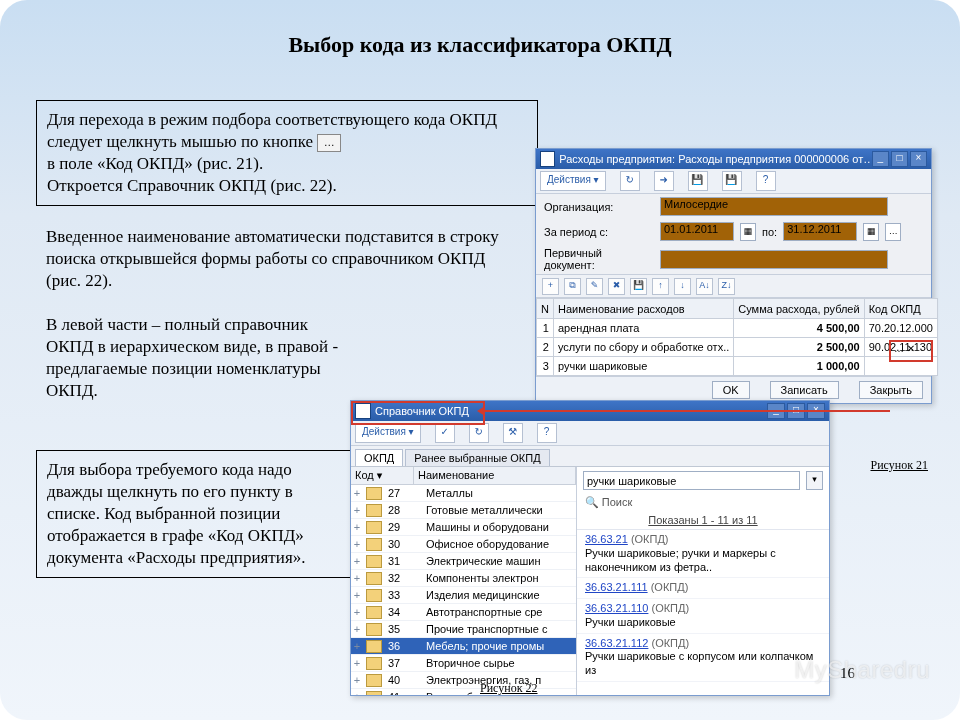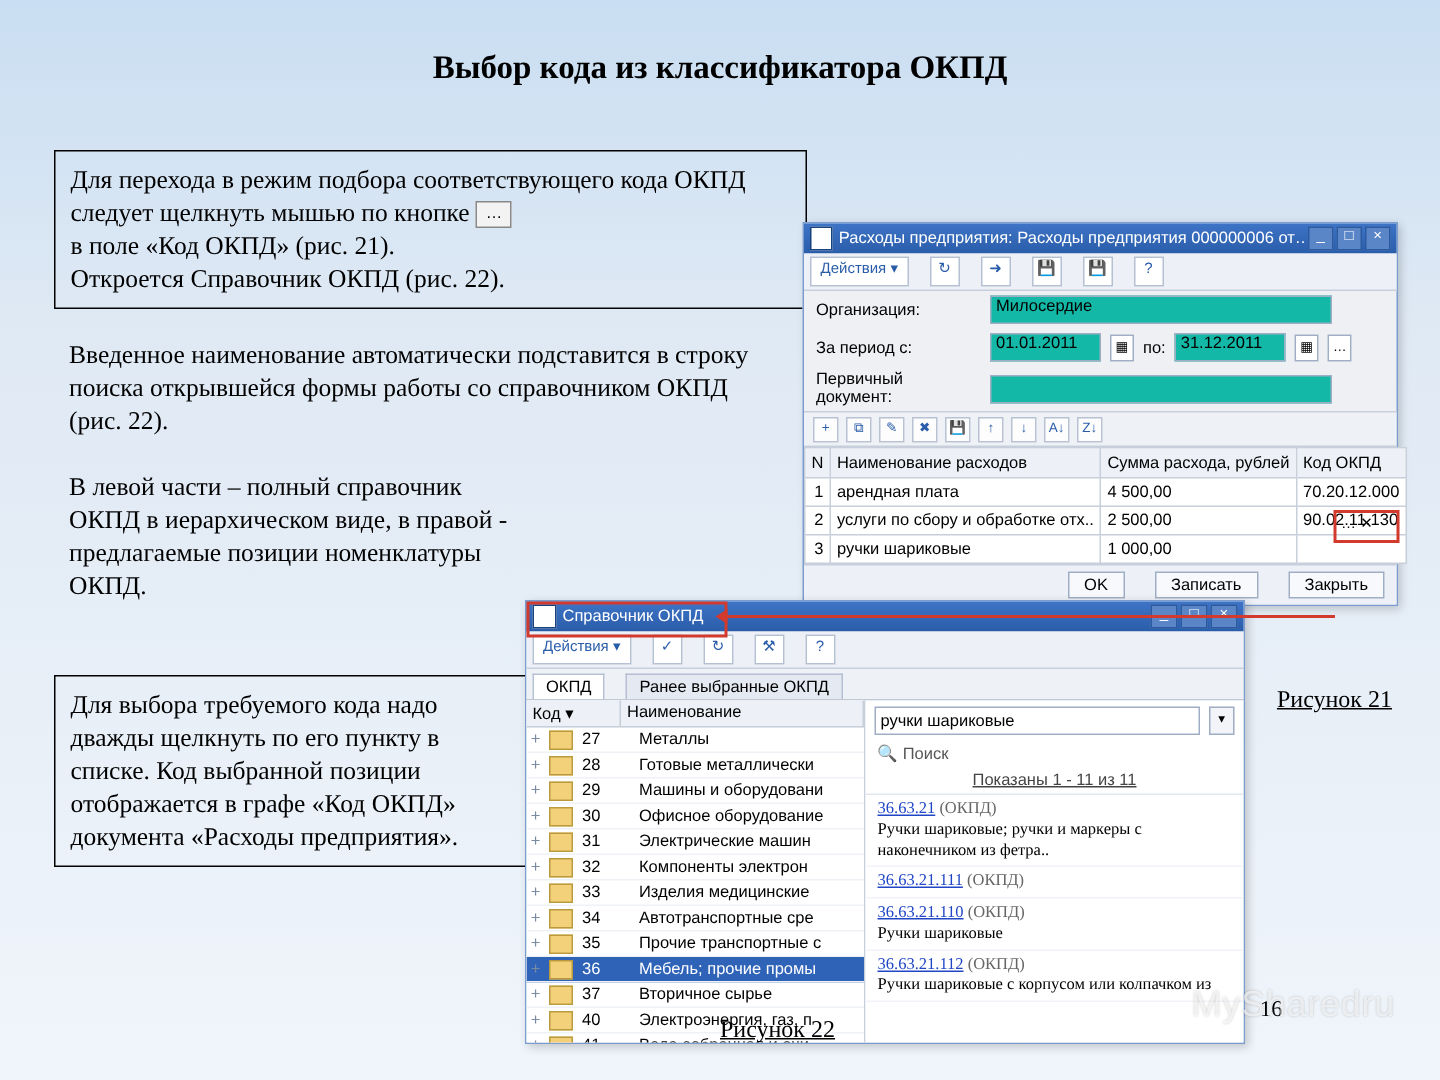--- a/index.html
+++ b/index.html
@@ -1,35 +1,35 @@
 <!DOCTYPE html>
 <html><head>
 <meta charset="utf-8">
 <style>
   html,body{margin:0;padding:0;font-family:"Times New Roman",serif;}
   .slide{
     width:960px;height:720px;
     background:linear-gradient(to bottom,#c9def2 0%,#dfe9f4 30%,#f0f5fb 100%);
-    position:relative;overflow:hidden;
+    position:relative;overflow:hidden;border-radius:27px;
   }
   .title{
     text-align:center;font-weight:bold;font-size:22px;
     padding:32px 0 10px;color:#000;
   }
   .textbox{
     position:absolute;font-size:17px;line-height:1.3;color:#000;
     padding:8px 10px;background:transparent;
   }
   .boxed{border:1px solid #000;}
   .btn-dots{
     display:inline-block;width:22px;height:16px;border:1px solid #888;
     background:#f3f3f3;font-size:11px;text-align:center;line-height:14px;
     vertical-align:middle;font-family:Arial,sans-serif;
   }
-  .caption{position:absolute;font-size:16px;text-decoration:underline;font-family:"Times New Roman",serif;}
+  .caption{position:absolute;font-size:12px;text-decoration:underline;font-family:"Times New Roman",serif;}
   .pagenum{position:absolute;right:105px;bottom:38px;font-size:15px;}
   .watermark{
     position:absolute;right:30px;bottom:36px;font-size:24px;
     color:rgba(255,255,255,.6);font-family:Arial,sans-serif;
     text-shadow:0 0 2px rgba(0,0,0,.2);letter-spacing:.5px;
   }
 
   
   .win{
     position:absolute;border:1px solid #7a9ccf;background:#eef0f4;
@@ -45,44 +45,44 @@
   .titlebar .spacer{flex:1;}
   .winbtn{width:16px;height:14px;margin-left:2px;background:#5a86c8;border:1px solid #2b5a9f;
     color:#fff;text-align:center;line-height:12px;font-size:10px;cursor:default;}
   .toolbar{height:24px;background:#edf1f7;border-bottom:1px solid #c7cfdc;
     display:flex;align-items:center;padding:0 4px;gap:14px;}
   .tbtn{width:18px;height:18px;border:1px solid #b5c0d2;background:#fff;
     font-size:10px;line-height:16px;text-align:center;color:#2a5da9;}
   .tbtn.txt{width:auto;padding:0 6px;}
   .form-row{display:flex;align-items:center;padding:3px 8px;gap:6px;}
   .form-row label{width:110px;}
-  .finput{border:1px solid #9faec4;background:#14b8a6;height:17px;padding:0 3px;
+  .finput{border:1px solid #9faec4;background:#a16207;height:17px;padding:0 3px;
     font-size:11px;flex:0 0 auto;}
   .cal{width:14px;height:16px;border:1px solid #9faec4;background:#fff;
     font-size:9px;line-height:14px;text-align:center;}
   .mini-toolbar{height:22px;border-top:1px solid #c7cfdc;border-bottom:1px solid #c7cfdc;
     background:#eef1f6;display:flex;align-items:center;padding:0 6px;gap:5px;}
   .mbtn{width:15px;height:15px;border:1px solid #b8c2d2;background:#fdfdfd;font-size:9px;
     text-align:center;line-height:13px;color:#2a5da9;}
   table.grid{border-collapse:collapse;width:100%;font-size:11px;background:#fff;}
   table.grid th,table.grid td{border:1px solid #c8cfda;padding:1px 4px;white-space:nowrap;
     overflow:hidden;}
   table.grid th{background:#edf1f7;font-weight:normal;text-align:left;height:17px;}
   table.grid td{height:16px;}
   .numcol{width:20px;text-align:right;}
-  .sumcol{text-align:left;width:100px;}
+  .sumcol{text-align:right;width:100px;font-weight:bold;}
   .okpdcol{width:88px;}
   .footer-bar{height:26px;border-top:1px solid #c7cfdc;background:#edf1f7;
     display:flex;justify-content:flex-end;align-items:center;padding:0 8px;gap:20px;}
   .wbtn{border:1px solid #9faec4;background:#f7f9fc;padding:2px 10px;font-size:11px;}
   .highlight-box{position:absolute;border:2px solid #d23a2d;background:transparent;}
 
   
   .tabstrip{height:20px;background:#eef1f6;border-bottom:1px solid #c0c8d4;
-    display:flex;align-items:flex-end;padding:0 4px;gap:14px;}
+    display:flex;align-items:flex-end;padding:0 4px;gap:2px;}
   .tab{border:1px solid #b5c0d2;border-bottom:none;background:#fff;padding:2px 8px;
     font-size:11px;}
   .tab.inactive{background:#e5e9f1;}
   .split{display:flex;height:228px;}
   .pane{overflow:hidden;}
   .pane.left{width:225px;border-right:1px solid #c7cfdc;background:#fff;}
   .pane.right{flex:1;background:#fff;display:flex;flex-direction:column;}
   .treehdr{display:flex;background:#edf1f7;border-bottom:1px solid #c8cfda;}
   .treehdr div{border-right:1px solid #c8cfda;padding:2px 4px;font-size:11px;}
   .treelist{font-size:11px;}
@@ -92,21 +92,21 @@
   .trow .tname{flex:1;padding:0 3px;white-space:nowrap;overflow:hidden;}
   .trow .folder{width:14px;height:11px;background:#f3d17a;border:1px solid #bb9a3e;margin:0 3px;}
   .trow.sel{background:#2f63b8;color:#fff;}
   .searchrow{padding:4px 6px;display:flex;gap:6px;align-items:center;}
   .searchrow input{flex:1;border:1px solid #9faec4;height:17px;font-size:11px;padding:0 3px;}
   .searchrow .dd{width:15px;height:17px;border:1px solid #9faec4;background:#f2f4f8;
     text-align:center;line-height:15px;font-size:9px;}
   .searchlink{padding:2px 8px;font-size:11px;color:#555;}
   .resultshdr{text-align:center;font-size:11px;padding:3px 0;color:#444;text-decoration:underline;}
   .results{flex:1;overflow:hidden;border-top:1px solid #e2e6ef;}
-  .ritem{padding:3px 8px;font-size:11px;line-height:1.25;border-bottom:1px solid #f1f3f8;font-family:Liberation Serif, serif;}
+  .ritem{padding:3px 8px;font-size:11px;line-height:1.25;border-bottom:1px solid #f1f3f8;}
   .ritem a{color:#2046c6;text-decoration:underline;}
   .ritem .gray{color:#666;}
   .arrow{position:absolute;height:2px;background:#d23a2d;}
   .arrow::before{content:"";position:absolute;left:-8px;top:-4px;border:5px solid transparent;
     border-right:8px solid #d23a2d;}
 </style>
 </head>
 <body>
 <div class="slide">
 

